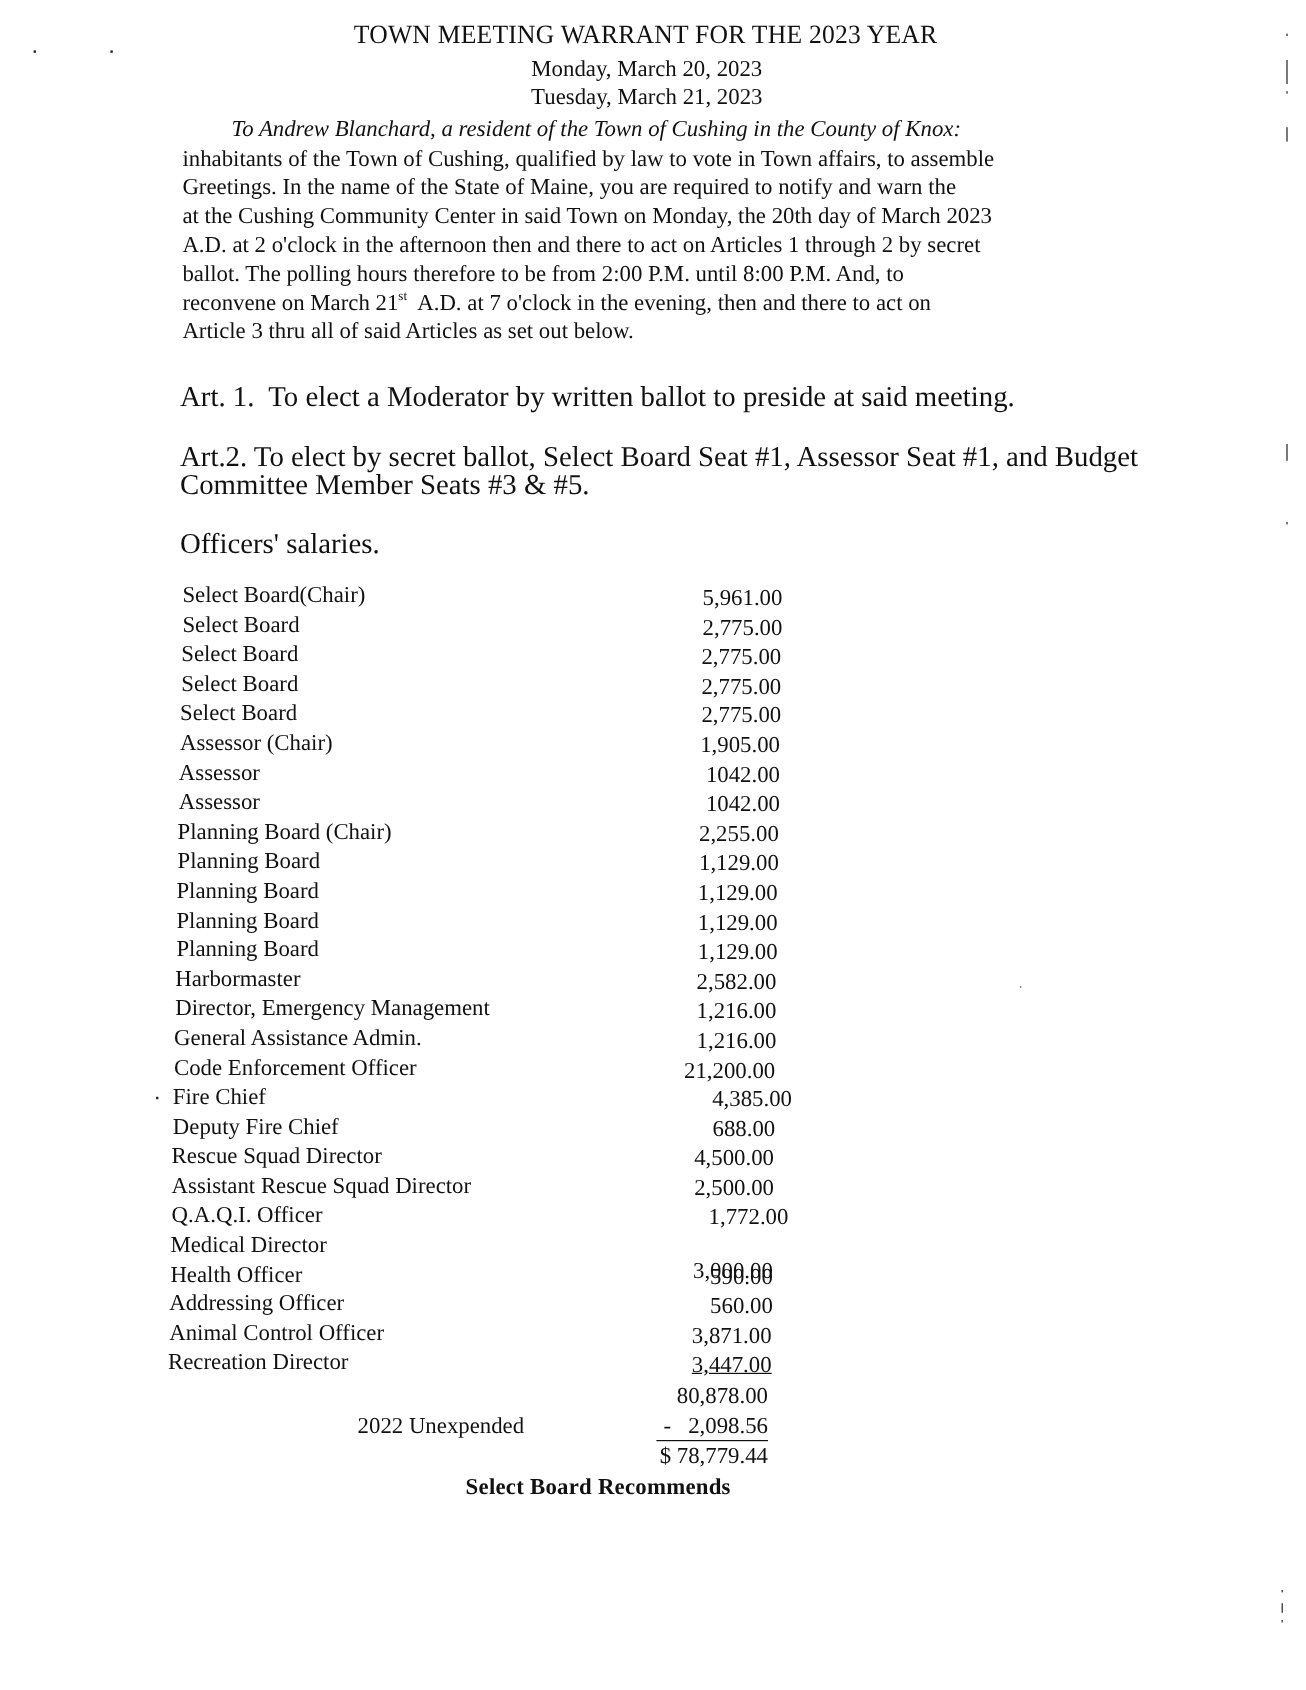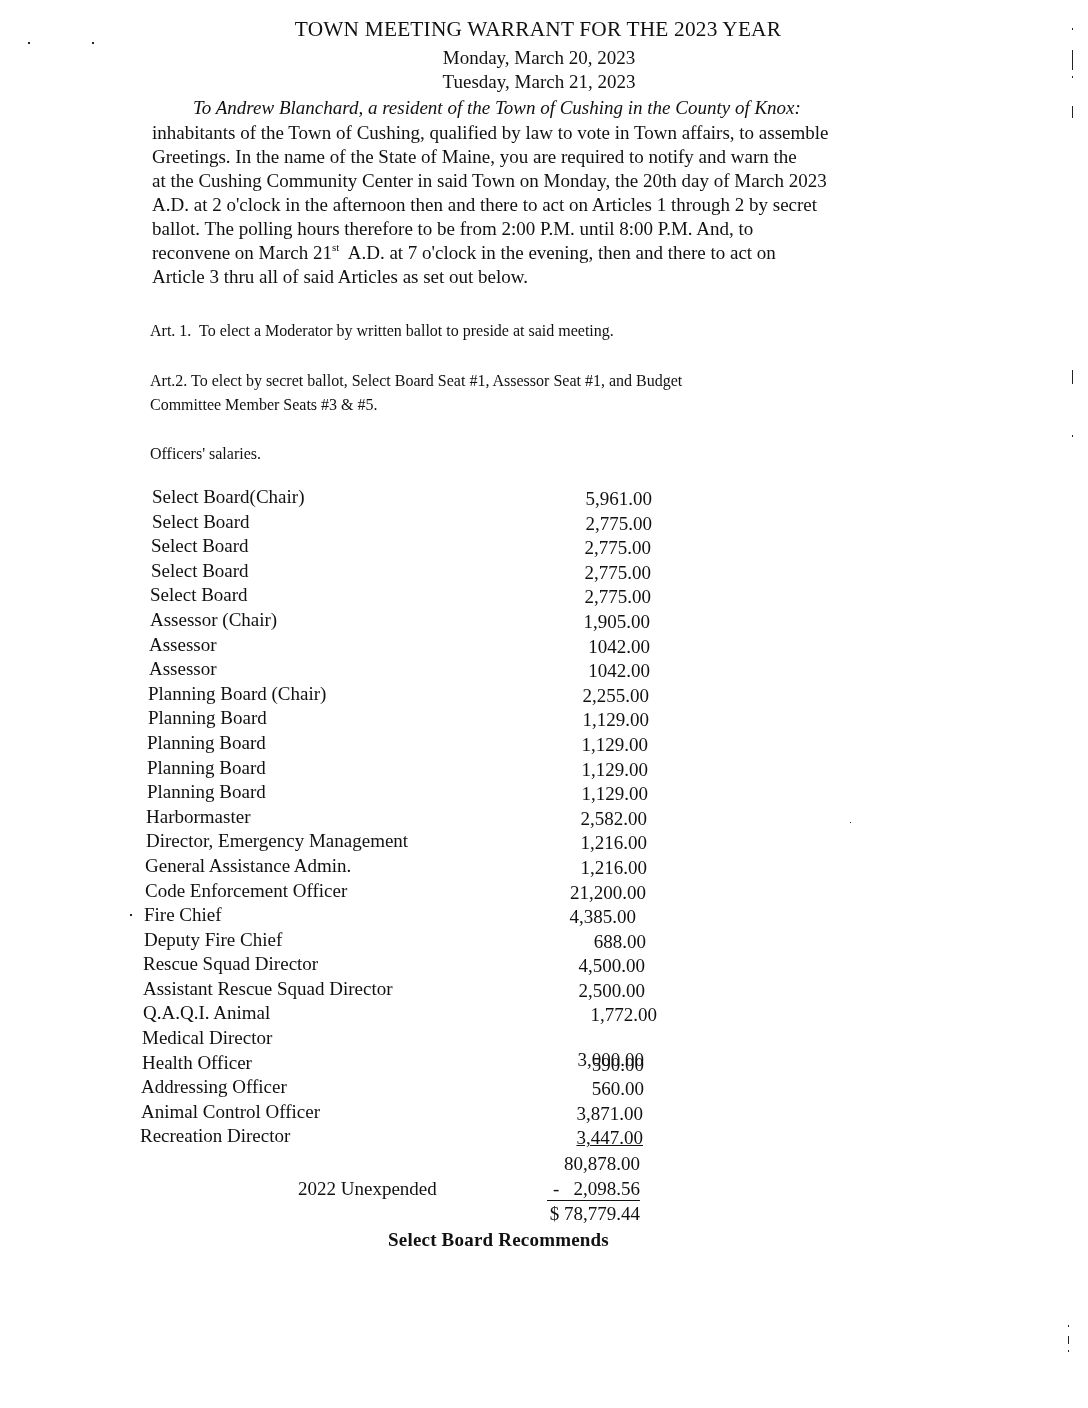--- a/index.html
+++ b/index.html
@@ -9,21 +9,21 @@
       color: #111111;
     }
     .page { position: absolute; left: 0; top: 0; width: 1088px; height: 1408px; }
     .center { position: absolute; left: 0; width: 1088px; text-align: center; }
     .title { top: 16px; font-size: 22px; letter-spacing: 0.2px; transform: scaleX(0.97); left: -6px; }
     .date1 { top: 47px; font-size: 19px; left: -5px; }
     .date2 { top: 71px; font-size: 19px; left: -5px; }
     .to-line { position: absolute; left: 193px; top: 97px; font-size: 19px; font-style: italic; white-space: nowrap; }
     .para { position: absolute; left: 152px; font-size: 19px; white-space: nowrap; line-height: 24px; }
     .p1 { top: 121px; }
-    .art { position: absolute; left: 150px; font-size: 16px; white-space: nowrap; line-height: 24px; }
+    .art { position: absolute; left: 150px; font-size: 24px; white-space: nowrap; line-height: 24px; }
     .art1 { top: 319px; }
     .art2 { top: 369px; }
     .art3 { top: 442px; }
     sup { font-size: 11px; line-height: 0; vertical-align: 8px; }
     .salaries { position: absolute; left: 140px; top: 486px; width: 520px; }
     .row { position: relative; height: 24.6px; font-size: 19px; white-space: nowrap; }
     .row .lbl { position: absolute; left: 10px; top: 0; }
     .row .amt { position: absolute; right: 8px; top: 2px; text-align: right; }
     .row.ul .amt { text-decoration: underline; }
     .totals { position: absolute; left: 280px; top: 1153px; width: 380px; font-size: 19px; }
@@ -131,36 +131,36 @@
       <div class="row">
         <span class="lbl" style="left: 5px;">General Assistance Admin.</span>
         <span class="amt" style="right: 13px;">1,216.00</span>
       </div>
       <div class="row">
         <span class="lbl" style="left: 5px;">Code Enforcement Officer</span>
         <span class="amt" style="right: 14px;">21,200.00</span>
       </div>
       <div class="row">
         <span class="lbl" style="left: 4px;">Fire Chief</span>
-        <span class="amt" style="right: 24px;">4,385.00</span>
+        <span class="amt" style="right: 0;">4,385.00</span>
       </div>
       <div class="row">
         <span class="lbl" style="left: 4px;">Deputy Fire Chief</span>
         <span class="amt" style="right: 14px;">688.00</span>
       </div>
       <div class="row">
         <span class="lbl" style="left: 3px;">Rescue Squad Director</span>
         <span class="amt" style="right: 15px;">4,500.00</span>
       </div>
       <div class="row">
         <span class="lbl" style="left: 3px;">Assistant Rescue Squad Director</span>
         <span class="amt" style="right: 15px;">2,500.00</span>
       </div>
       <div class="row">
-        <span class="lbl" style="left: 3px;">Q.A.Q.I. Animal</span>
+        <span class="lbl" style="left: 3px;">Q.A.Q.I. Officer</span>
         <span class="amt" style="right: 3px;">1,772.00</span>
       </div>
       <div class="row">
         <span class="lbl" style="left: 2px;">Medical Director</span>
         <span class="amt" style="right: 16px; margin-top: 20px;">3,000.00</span>
       </div>
       <div class="row">
         <span class="lbl" style="left: 2px;">Health Officer</span>
         <span class="amt" style="right: 16px;">590.00</span>
       </div>

